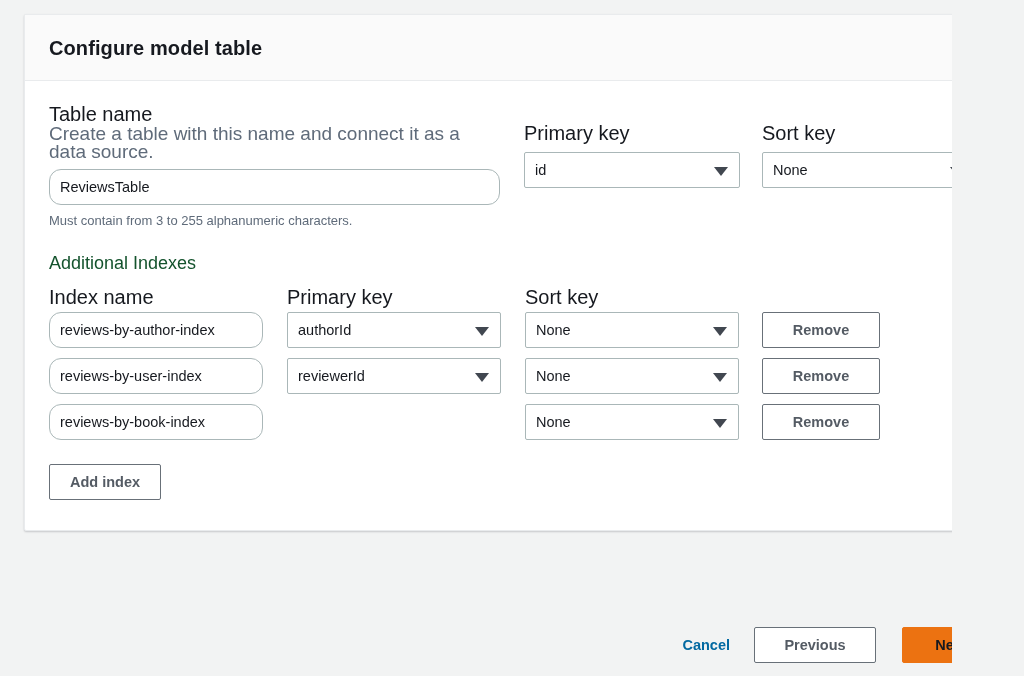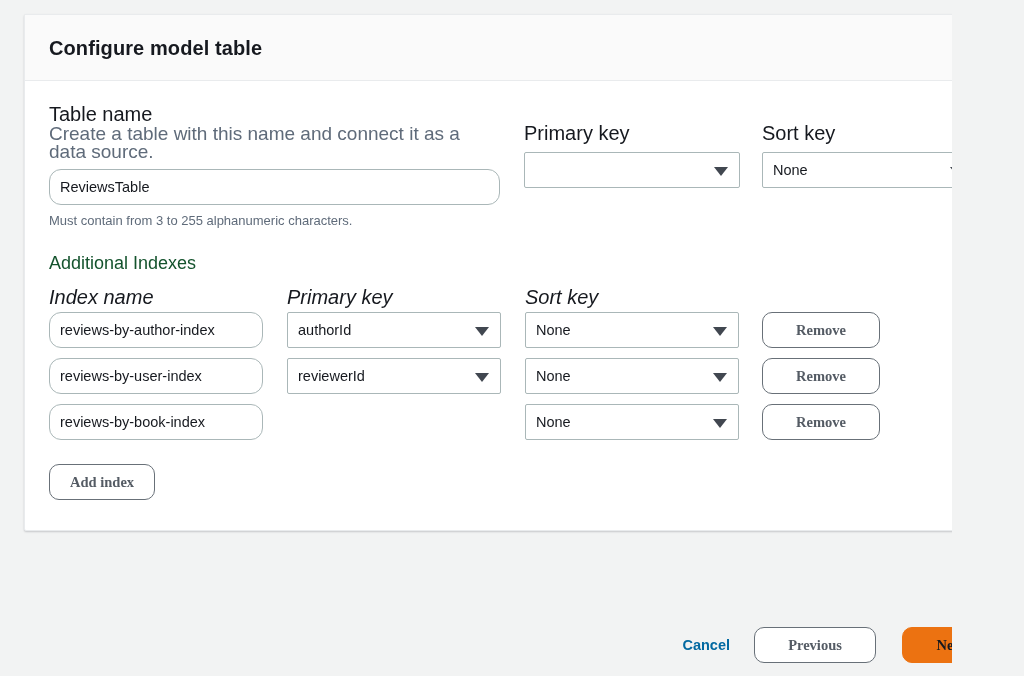--- a/index.html
+++ b/index.html
@@ -143,39 +143,39 @@
     color: #14532d;
   }
 
   .idx-grid {
     margin-top: 14px;
   }
   .idx-head, .idx-row {
     position: relative;
     height: 46px;
   }
-  .idx-head { height: 24px; font-style: italic; }
+  .idx-head { height: 24px; }
 
   .c-name   { position: absolute; left: 0px;   width: 214px; }
   .c-pkey   { position: absolute; left: 238px; width: 214px; }
   .c-skey   { position: absolute; left: 476px; width: 214px; }
   .c-action { position: absolute; left: 713px; width: 118px; }
 
   .idx-head .field-label { margin: 0; }
 
   .btn {
     display: inline-flex;
     align-items: center;
     justify-content: center;
     height: 36px;
     padding: 0 18px;
     font-size: 14.5px;
     font-weight: bold;
-    font-family: Liberation Serif, serif;
-    border-radius: 10px;
+    font-family: Liberation Sans, sans-serif;
+    border-radius: 2px;
     cursor: pointer;
     white-space: nowrap;
     user-select: none;
   }
   .btn-normal {
     background: #ffffff;
     border: 1px solid #687078;
     color: #545b64;
   }
   .btn-remove {
@@ -245,20 +245,21 @@
           <div class="field-label">Table name</div>
           <div class="field-desc">Create a table with this name and connect it as a data source.</div>
           <input class="text-input" type="text" value="ReviewsTable" style="">
           <div class="field-hint">Must contain from 3 to 255 alphanumeric characters.</div>
         </div>
 
         <div class="col-primary">
           <div class="field-label">Primary key</div>
           <div style="height:8px"></div>
           <div class="select">
+            <span class="select-value">id</span>
             <span class="select-arrow"></span>
           </div>
         </div>
 
         <div class="col-sort">
           <div class="field-label">Sort key</div>
           <div style="height:8px"></div>
           <div class="select">
             <span class="select-value">None</span>
             <span class="select-arrow"></span>

